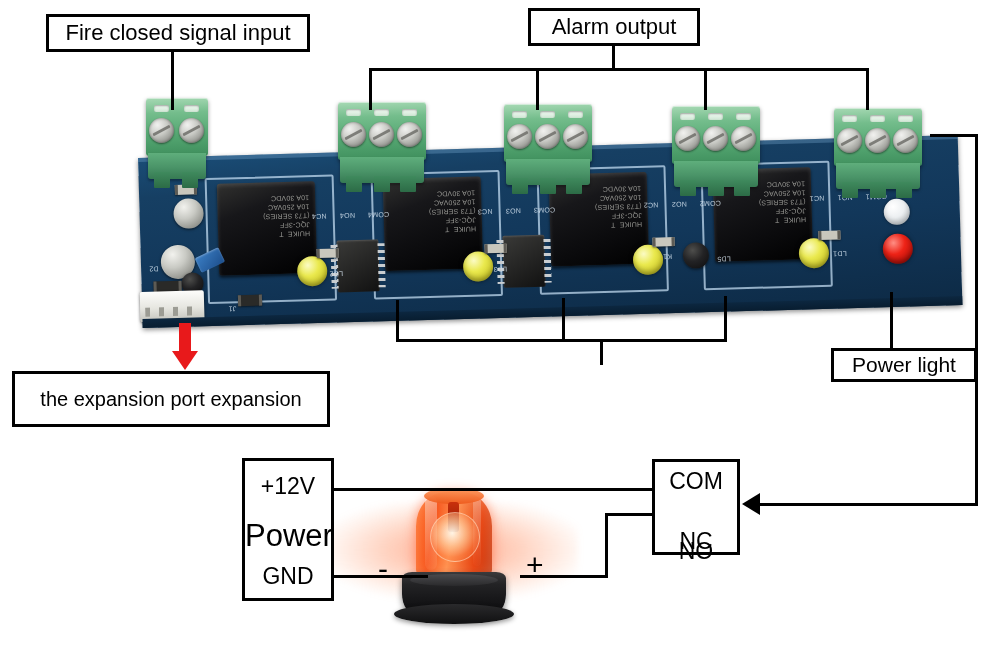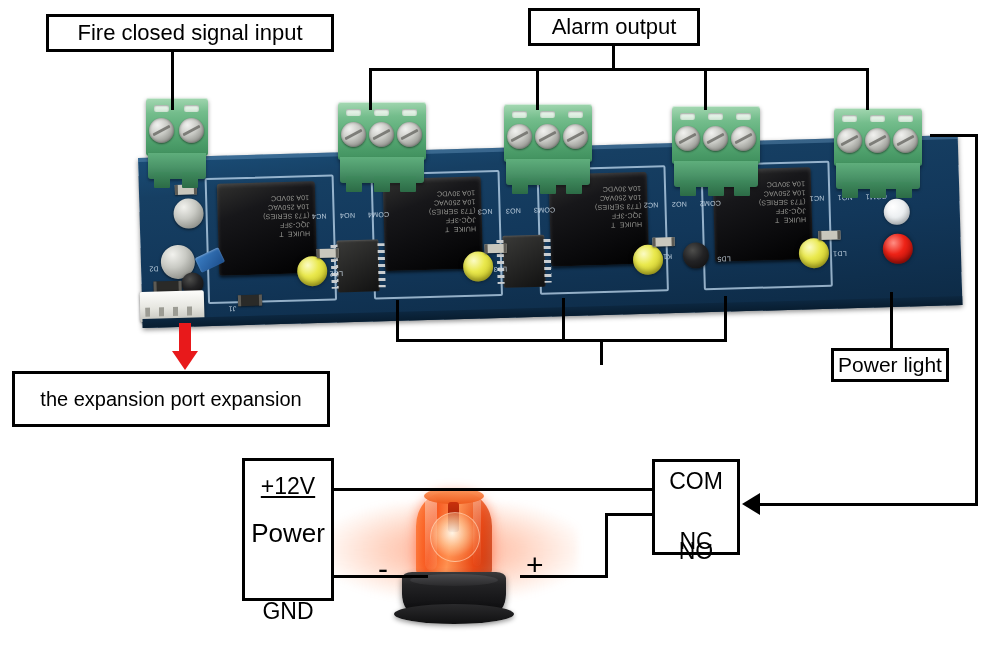--- a/index.html
+++ b/index.html
@@ -152,21 +152,21 @@
   .baserim{position:absolute;left:14px;top:124px;width:120px;height:20px;border-radius:50%;
         background:linear-gradient(180deg,#2a2a2c,#101011);box-shadow:0 2px 5px rgba(0,0,0,.4);}
 
   .sign{position:absolute;color:#000;font-weight:400;z-index:32;}
 </style>
 </head>
 <body>
 
 <div class="stage">
 
-  <div class="lbl" style="left:46px;top:14px;width:288px;height:38px;font-size:22px;">
+  <div class="lbl" style="left:46px;top:14px;width:264px;height:38px;font-size:22px;">
     <span>Fire closed signal input</span>
   </div>
 
   <div class="ln lnv" style="left:171px;top:52px;height:58px;"></div>
 
   <div class="lbl" style="left:528px;top:8px;width:172px;height:38px;font-size:22px;">
     <span>Alarm output</span>
   </div>
 
   <div class="ln lnv" style="left:612px;top:46px;height:24px;"></div>
@@ -333,33 +333,33 @@
     <span>the expansion port expansion</span>
   </div>
 
   <div class="ln lnv" style="left:396px;top:300px;height:42px;"></div>
   <div class="ln lnv" style="left:562px;top:298px;height:44px;"></div>
   <div class="ln lnv" style="left:724px;top:296px;height:46px;"></div>
   <div class="ln lnh" style="left:396px;top:339px;width:331px;"></div>
   <div class="ln lnv" style="left:600px;top:339px;height:26px;"></div>
 
   <div class="ln lnv" style="left:890px;top:292px;height:56px;"></div>
-  <div class="lbl" style="left:831px;top:348px;width:118px;height:34px;font-size:21px;">
+  <div class="lbl" style="left:831px;top:348px;width:146px;height:34px;font-size:21px;">
     <span>Power light</span>
   </div>
 
   <div class="ln lnh" style="left:930px;top:134px;width:48px;"></div>
   <div class="ln lnv" style="left:975px;top:134px;height:372px;"></div>
   <div class="ln lnh" style="left:760px;top:503px;width:218px;"></div>
   <div class="blkarrow" style="left:742px;top:493px;"></div>
 
   <div class="schembox" style="left:242px;top:458px;width:92px;height:143px;">
-    <span style="top:12px;font-size:23px;text-decoration:underline;">+12V</span>
-    <span style="top:57px;font-size:26px;">Power</span>
-    <span style="top:102px;font-size:23px;margin-top:35px;">GND</span>
+    <span style="top:12px;font-size:23px;">+12V</span>
+    <span style="top:57px;font-size:31px;">Power</span>
+    <span style="top:102px;font-size:23px;">GND</span>
   </div>
 
   <div class="ln lnh" style="left:334px;top:488px;width:320px;"></div>
 
   <div class="ln lnh" style="left:334px;top:575px;width:94px;"></div>
 
   <div class="beacon" style="left:380px;top:480px;width:160px;height:160px;">
     <div class="glow"></div>
     <div class="dome"></div>
     <div class="domecap"></div>

